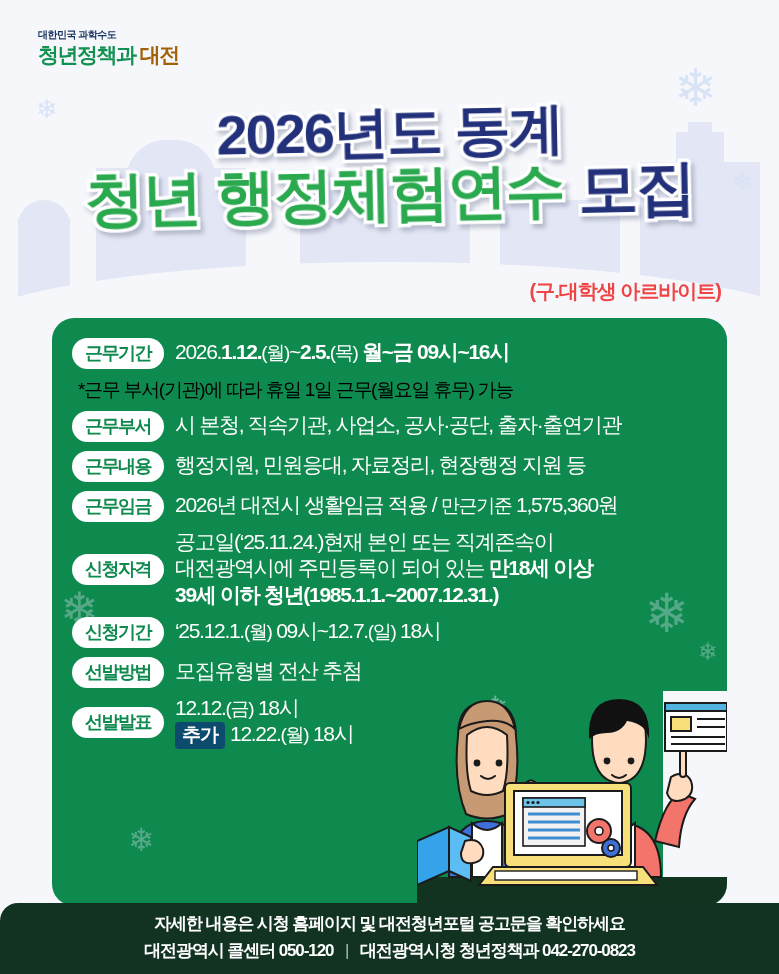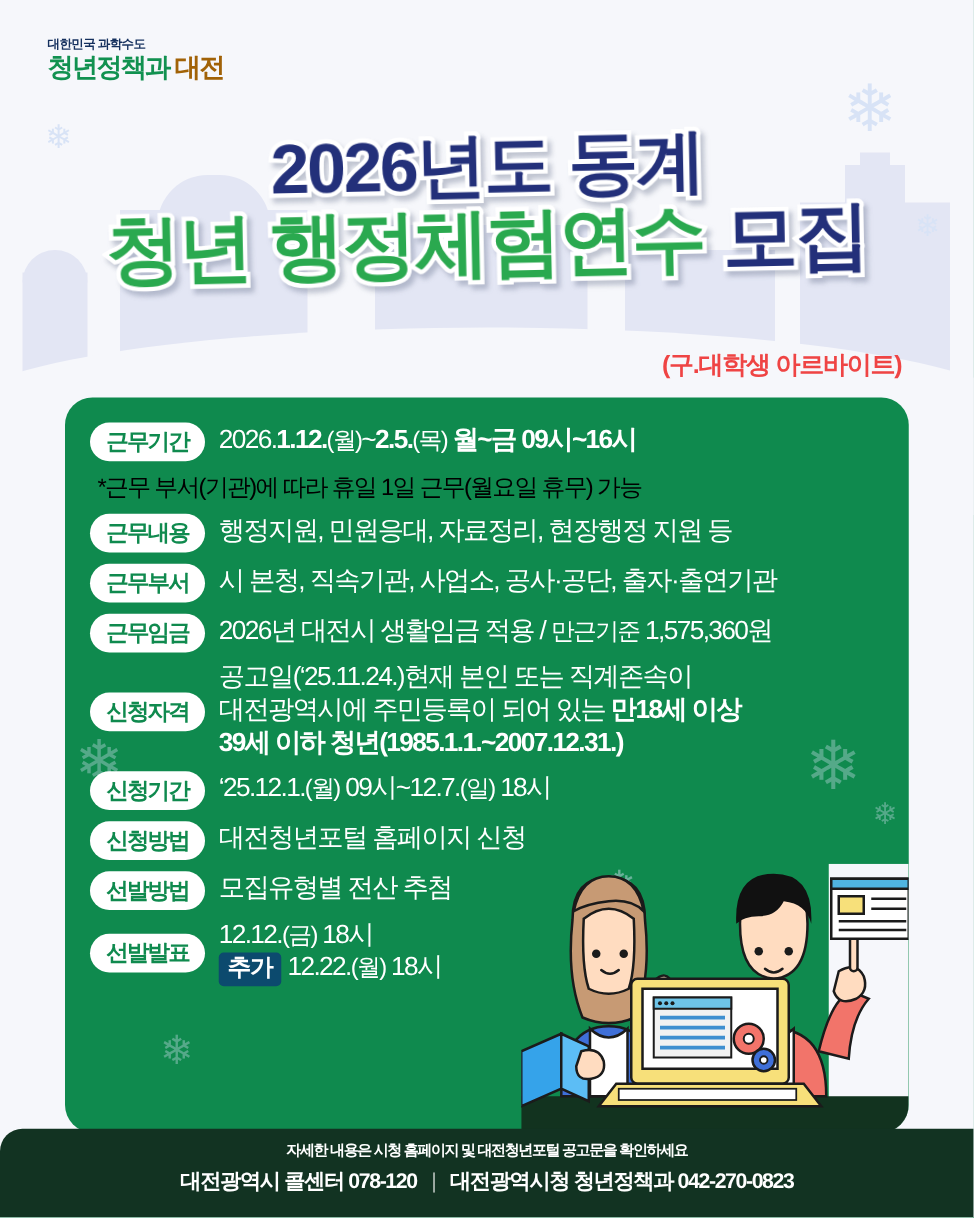--- a/index.html
+++ b/index.html
@@ -70,21 +70,21 @@
 
   
   .illus{position:absolute;right:0px;bottom:0px;width:310px;height:215px;}
 
   
   .footer{
     position:absolute;left:0;top:903px;width:779px;height:71px;
     background:#123322;border-radius:18px 0 0 0;
     color:#ffffff;text-align:center;padding-top:9px;box-sizing:border-box;
   }
-  .footer .f1{font-size:12px;font-weight:bold;letter-spacing:-1.1px;margin-bottom:4px;}
+  .footer .f1{font-size:17px;font-weight:bold;letter-spacing:-1.1px;margin-bottom:4px;}
   .footer .f2{font-size:17px;font-weight:bold;letter-spacing:-1.1px;}
   .footer .sep{opacity:.65;margin:0 8px;font-weight:normal;}
 </style>
 </head>
 <body>
 
 <div id="poster">
 
   <div class="bg-layer">
     <div class="bldg" style="left:18px;top:218px;width:52px;height:110px;"></div>
@@ -128,42 +128,38 @@
     <div class="snow" style="left:430px;top:374px;font-size:32px;opacity:.45;">❄</div>
     <div class="snow" style="left:76px;top:506px;font-size:32px;opacity:.35;">❄</div>
 
     <div class="rows" id="rows">
         <div class="row">
           <div class="pill">근무기간</div>
           <div class="val">2026.<b>1.12.</b><span class="sm">(월)</span>~<b>2.5.</b><span class="sm">(목)</span> <b>월~금 09시~16시</b></div>
         </div>
         <div class="note">*근무 부서(기관)에 따라 휴일 1일 근무(월요일 휴무) 가능</div>
         <div class="row">
+          <div class="pill">근무부서</div>
+          <div class="val">시 본청, 직속기관, 사업소, 공사·공단, 출자·출연기관</div>
+        </div>
+        <div class="row">
           <div class="pill">근무내용</div>
           <div class="val">행정지원, 민원응대, 자료정리, 현장행정 지원 등</div>
         </div>
         <div class="row">
-          <div class="pill">근무부서</div>
-          <div class="val">시 본청, 직속기관, 사업소, 공사·공단, 출자·출연기관</div>
-        </div>
-        <div class="row">
           <div class="pill">근무임금</div>
           <div class="val">2026년 대전시 생활임금 적용 / <span class="sm">만근기준</span> 1,575,360원</div>
         </div>
         <div class="row">
           <div class="pill">신청자격</div>
           <div class="val">공고일(‘25.11.24.)현재 본인 또는 직계존속이<br>대전광역시에 주민등록이 되어 있는 <b>만18세 이상</b><br><b>39세 이하 청년(1985.1.1.~2007.12.31.)</b></div>
         </div>
         <div class="row">
           <div class="pill">신청기간</div>
           <div class="val">‘25.12.1.<span class="sm">(월)</span> 09시~12.7.<span class="sm">(일)</span> 18시</div>
-        </div>
-        <div class="row">
-          <div class="pill">신청방법</div>
-          <div class="val">대전청년포털 홈페이지 신청</div>
         </div>
         <div class="row">
           <div class="pill">선발방법</div>
           <div class="val">모집유형별 전산 추첨</div>
         </div>
         <div class="row">
           <div class="pill">선발발표</div>
           <div class="val">12.12.<span class="sm">(금)</span> 18시<br><span class="badge">추가</span>12.22.<span class="sm">(월)</span> 18시</div>
         </div>
       </div>
@@ -238,19 +234,19 @@
 
         <path d="M76 176 l150 0 l14 18 l-178 0 z" fill="#f7e07a" stroke="#1b1b1b" stroke-width="2"></path>
         <rect x="78" y="180" width="142" height="9" fill="#ffffff" stroke="#1b1b1b" stroke-width="1.4"></rect>
       </g>
     </svg>
   </div>
 
   <div class="footer">
     <div class="f1">자세한 내용은 시청 홈페이지 및 대전청년포털 공고문을 확인하세요</div>
     <div class="f2">
-      <span>대전광역시 콜센터 078-120</span>
+      <span>대전광역시 콜센터 050-120</span>
       <span class="sep">|</span>
       <span>대전광역시청 청년정책과 042-270-0823</span>
     </div>
   </div>
 
 </div>
 
 </body></html>

